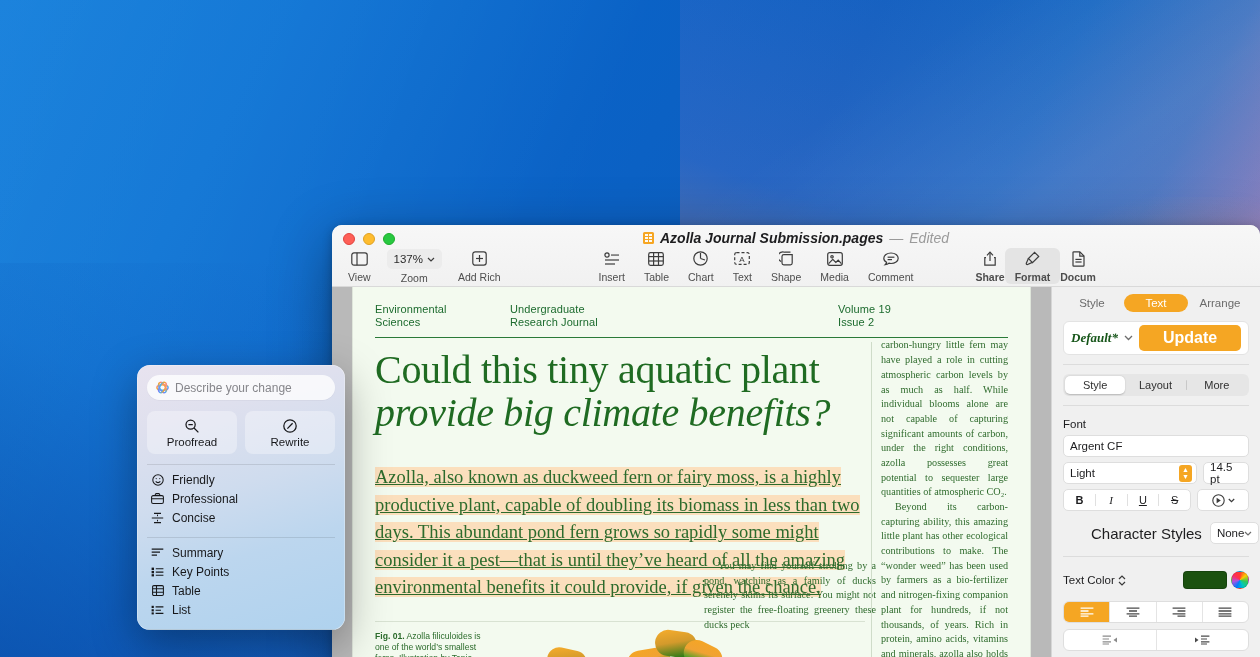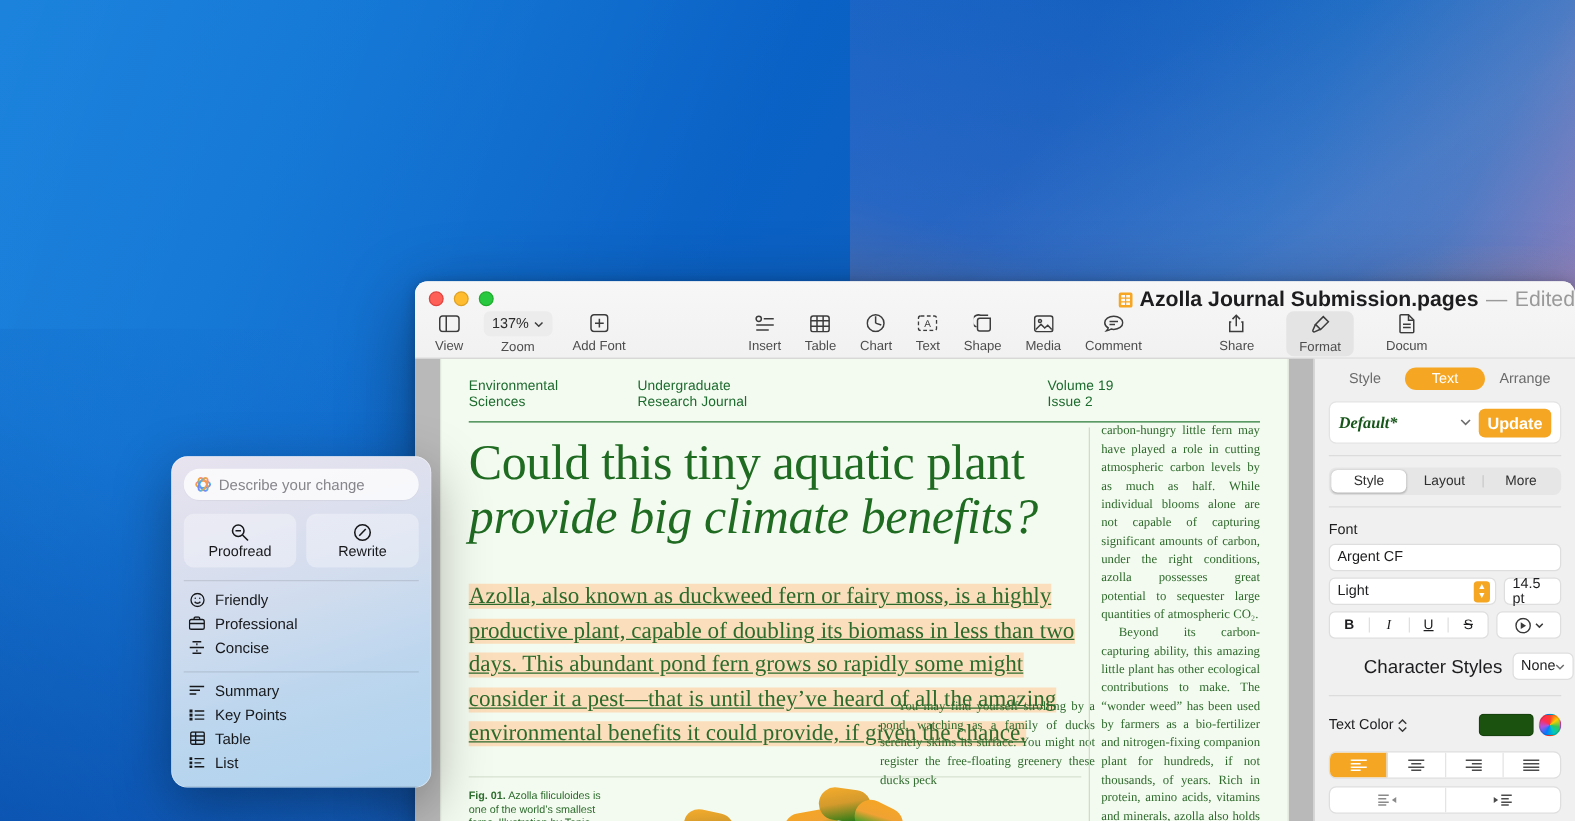--- a/index.html
+++ b/index.html
@@ -57,22 +57,23 @@
     border-bottom:1px solid #d9d9d9;
   }
   .traffic { position:absolute; left:11px; top:8px; display:flex; gap:8px; }
   .tl { width:12px; height:12px; border-radius:50%; }
   .tl.red { background:#fe5f57; border:0.5px solid #e0443e; }
   .tl.yellow { background:#febc2e; border:0.5px solid #dea123; }
   .tl.green { background:#28c840; border:0.5px solid #1dad2b; }
 
   .doc-title-wrap {
     position:absolute; left:0; right:0; top:5px;
-    display:flex; align-items:center; justify-content:flex-end; gap:6px;
-    font-size:17px;
+    display:flex; align-items:center; justify-content:center; gap:6px;
+    font-size:14px;
+    font-style:italic;
   }
   .doc-icon {
     width:11px; height:12px; border-radius:1.5px;
     background:#f6a623; position:relative; flex:none;
   }
   .doc-icon::after {
     content:""; position:absolute; left:2px; top:2px; width:7px; height:8px;
     background:
       linear-gradient(#fff 0 0) 0 0/3px 2px no-repeat,
       linear-gradient(#fff 0 0) 4px 0/3px 2px no-repeat,
@@ -182,22 +183,22 @@
   .fmt-tab.active { background:#f5a623; color:#fff; font-weight:500; }
 
   .fmt-stylerow {
     margin:6px 11px 0; background:#fff; border-radius:6px;
     height:34px; display:flex; align-items:center; padding:0 7px; gap:6px;
     border:1px solid #e3e3e3;
   }
   .fmt-stylename { font-family:"Liberation Serif", serif; font-weight:bold; color:#17561a; font-size:13px; flex:1;font-style:italic; }
   .chev { color:#6d6d6d; font-size:10px; }
   .update-btn {
-    background:#f5a623; color:#fff; font-size:13px; font-weight:bold;
-    border-radius:5px; padding:4px 7px; white-space:nowrap;
+    background:#f5a623; color:#fff; font-size:16px; font-weight:bold;
+    border-radius:5px; padding:4px 24px; white-space:nowrap;
   }
 
   .fmt-divider { height:1px; background:#dcdcdc; margin:9px 11px 0; }
 
   .seg {
     margin:9px 11px 0; height:22px; background:#e6e6e6; border-radius:6px;
     display:flex; padding:2px; gap:0; align-items:stretch;
   }
   .seg > div {
     flex:1; display:flex; align-items:center; justify-content:center;
@@ -354,21 +355,21 @@
           <span>Zoom</span>
         </div>
         <div class="tb-item">
           <span class="tb-glyph">
             <svg width="15" height="15" viewBox="0 0 15 15" fill="none" stroke="#3c3c3c" stroke-width="1.2">
               <rect x="0.8" y="0.8" width="13.4" height="13.4" rx="2.4"></rect>
                 <line x1="7.5" y1="4" x2="7.5" y2="11"></line>
                 <line x1="4" y1="7.5" x2="11" y2="7.5"></line>
             </svg>
           </span>
-          <span>Add Font</span>
+          <span>Add Rich</span>
         </div>
       </div>
 
       <div style="display:flex; gap:19px; margin-left:98px; align-items:flex-start;">
         <div class="tb-item">
           <span class="tb-glyph">
             <svg width="16" height="14" viewBox="0 0 16 14" fill="none" stroke="#3c3c3c" stroke-width="1.2">
               <circle cx="3" cy="3" r="2.1"></circle>
                 <line x1="7" y1="3" x2="15" y2="3"></line>
               <line x1="1" y1="8" x2="15" y2="8"></line>
@@ -432,21 +433,21 @@
             <svg width="16" height="14" viewBox="0 0 16 14" fill="none" stroke="#3c3c3c" stroke-width="1.2">
               <path d="M8 1C4 1 .8 3.3.8 6.2c0 1.7 1.1 3.2 2.8 4.1-.2.9-.8 1.8-1.4 2.4 1.4-.2 2.8-.8 3.7-1.5.7.2 1.4.3 2.1.3 4 0 7.2-2.3 7.2-5.3S12 1 8 1z"></path>
               <line x1="4.6" y1="5.2" x2="11.4" y2="5.2"></line>
                 <line x1="4.6" y1="7.6" x2="9" y2="7.6"></line>
             </svg>
           </span>
           <span>Comment</span>
         </div>
       </div>
 
-      <div style="display:flex; gap:26px; margin-left:62px; align-items:flex-end;">
+      <div style="display:flex; gap:0; margin-left:62px; align-items:center;font-weight:bold;">
         <div class="tb-item">
           <span class="tb-glyph">
             <svg width="14" height="16" viewBox="0 0 14 16" fill="none" stroke="#3c3c3c" stroke-width="1.2">
               <path d="M4 4.3L7 1.2l3 3.1"></path>
                 <line x1="7" y1="1.4" x2="7" y2="10"></line>
               <path d="M3 6.6H1.8v7.6h10.4V6.6H11"></path>
             </svg>
           </span>
           <span>Share</span>
         </div>

